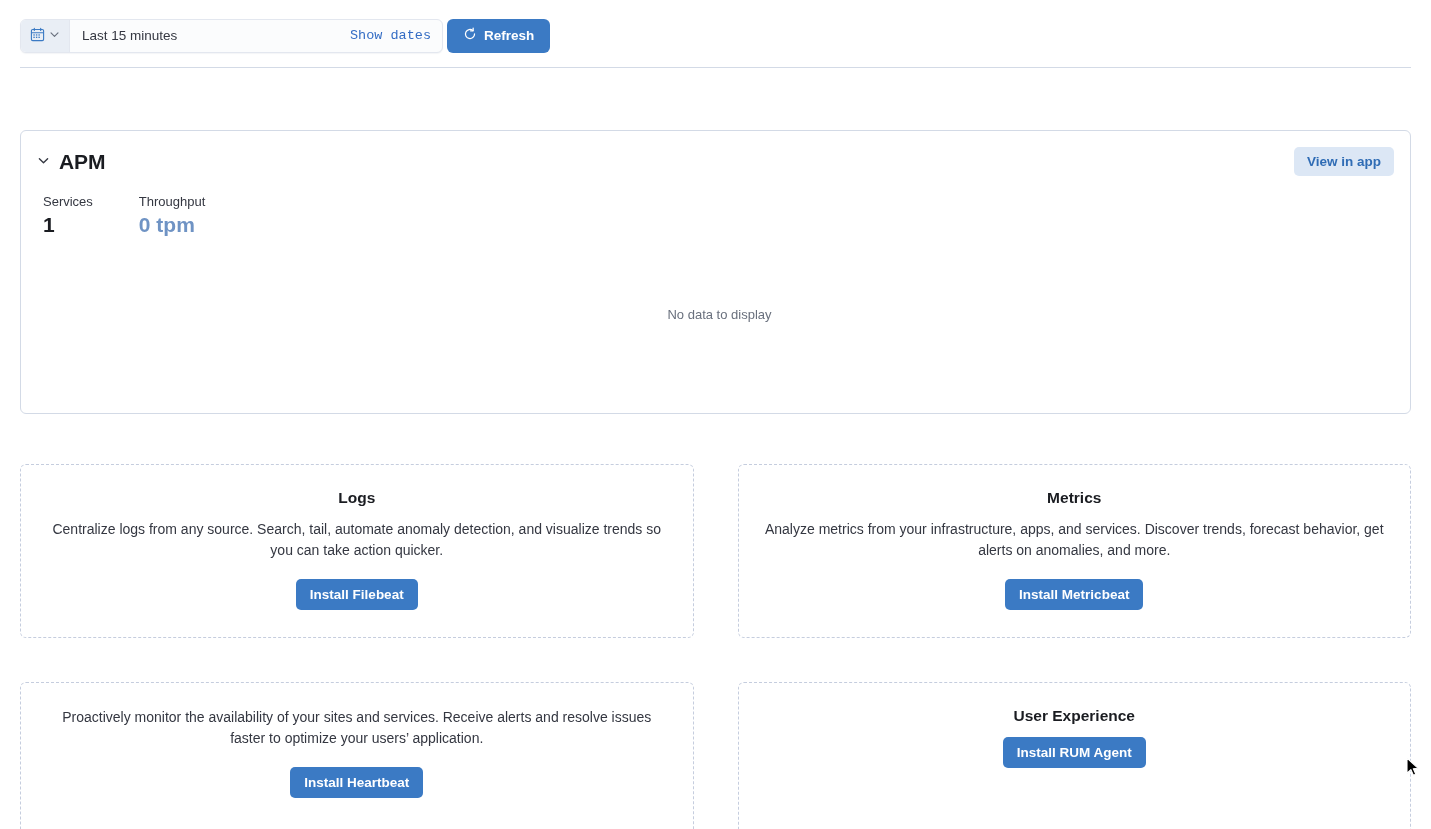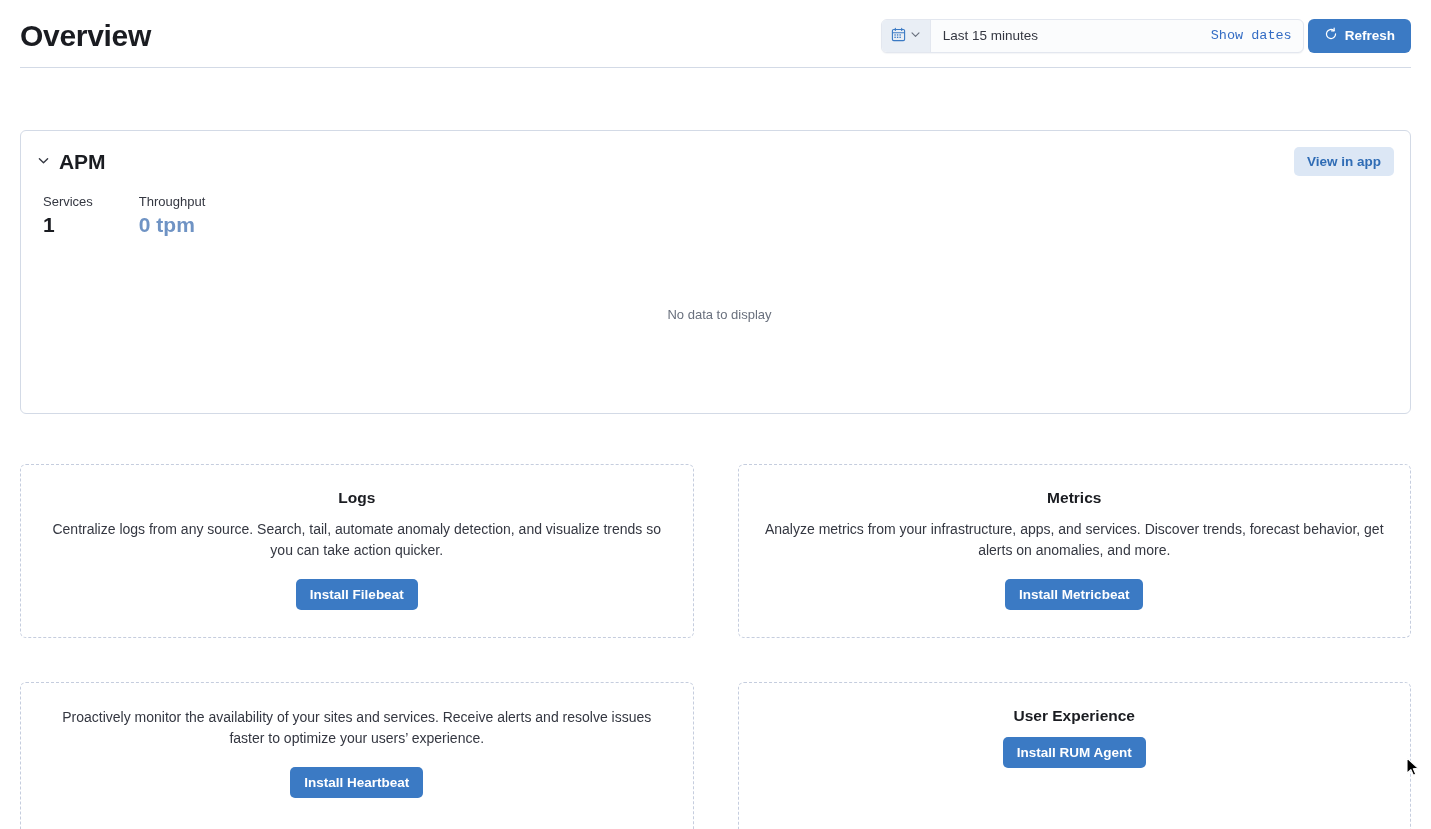--- a/index.html
+++ b/index.html
@@ -225,21 +225,20 @@
     top: 757px;
     pointer-events: none;
   }
 </style>
 </head>
 <body>
 
 <div class="page">
 
   <div class="header">
-    <h1 class="page-title">Overview</h1>
 
     <div class="header-right">
 
       <div class="superdatepicker">
         <button class="qmenu-btn">
           <span class="cal-ico">
             <svg width="15" height="15" viewBox="0 0 16 16" fill="none" xmlns="http://www.w3.org/2000/svg">
               <rect x="1.5" y="2.7" width="13" height="11.8" rx="1.4" stroke="#3b7ac4" stroke-width="1.2"></rect>
               <path d="M1.6 6.1H14.4" stroke="#3b7ac4" stroke-width="1.2"></path>
               <path d="M4.6 1.3V3.6M11.4 1.3V3.6" stroke="#3b7ac4" stroke-width="1.2" stroke-linecap="round"></path>
@@ -314,21 +313,21 @@
       <button class="promo-btn">Install Filebeat</button>
     </div>
 
     <div class="promo-card">
       <div class="promo-title">Metrics</div>
       <div class="promo-desc">Analyze metrics from your infrastructure, apps, and services. Discover trends, forecast behavior, get alerts on anomalies, and more.</div>
       <button class="promo-btn">Install Metricbeat</button>
     </div>
 
     <div class="promo-card">
-      <div class="promo-desc">Proactively monitor the availability of your sites and services. Receive alerts and resolve issues faster to optimize your users’ experience.</div>
+      <div class="promo-desc">Proactively monitor the availability of your sites and services. Receive alerts and resolve issues faster to optimize your users’ application.</div>
       <button class="promo-btn">Install Heartbeat</button>
     </div>
 
     <div class="promo-card">
       <div class="promo-title">User Experience</div>
       <button class="promo-btn">Install RUM Agent</button>
     </div>
 
   </div>
 

